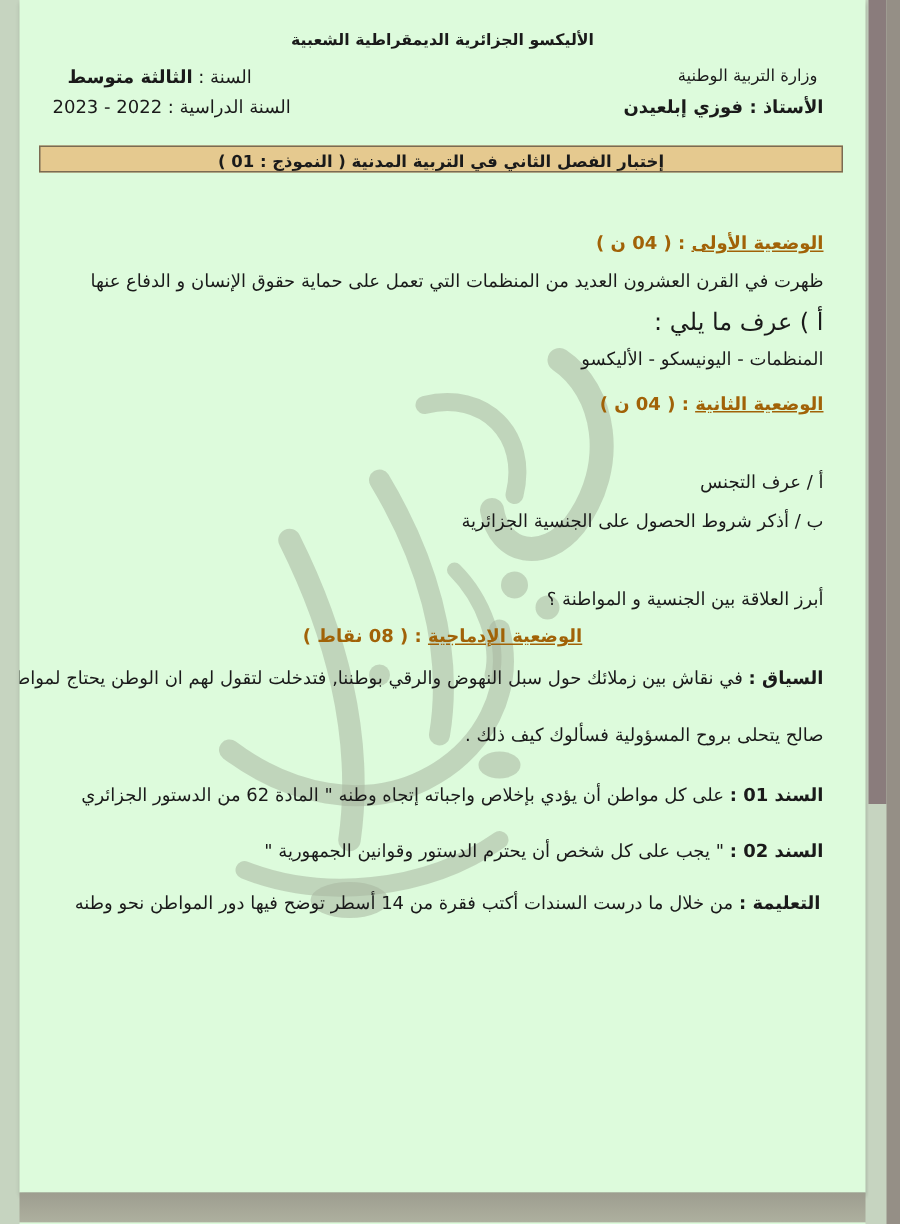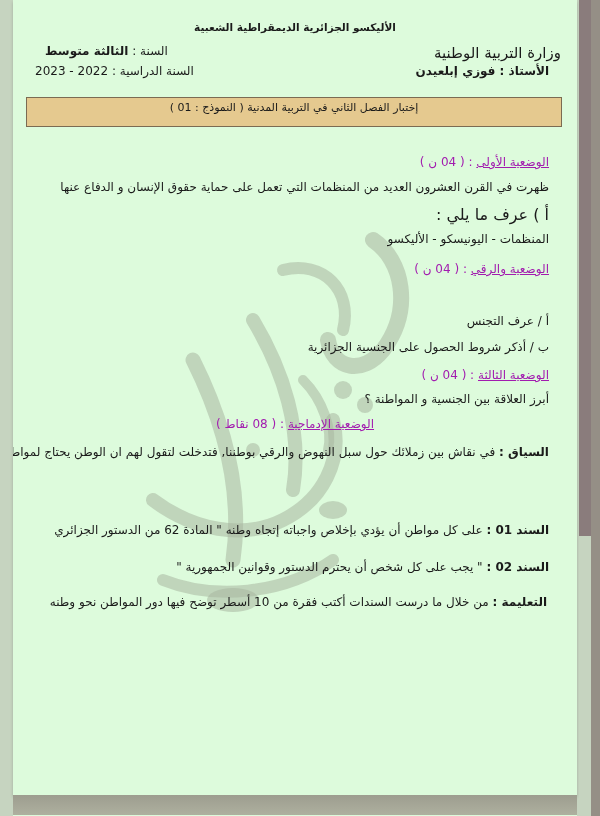--- a/index.html
+++ b/index.html
@@ -33,33 +33,33 @@
 
   .watermark {
     position:absolute; left:120px; top:200px; width:300px; height:420px;
     pointer-events:none;
   }
 
   .t { position:absolute; direction:rtl; white-space:nowrap; color:#1a1a1a; font-size:11.5px; }
   .b { font-weight:bold; }
 
   .republic { left:0; width:564px; top:21px; font-size:10.5px; font-weight:bold; text-align:center; }
-  .ministry { right:16px; top:44px; font-size:15px; }
+  .ministry { right:32px; top:44px; font-size:11px; }
   .teacher  { right:28px; top:64px; font-size:12px; font-weight:bold; }
   .level    { left:32px; top:44px; font-size:12px; direction:rtl; }
   .year     { left:22px; top:64px; font-size:12px; direction:rtl; }
 
   .title-box {
-    position:absolute; left:13px; top:97px; width:536px; height:30px;
+    position:absolute; left:13px; top:97px; width:536px; height:18px;
     background:#e5c98f; border:1px solid #7b6b52; box-sizing:border-box;
-    direction:rtl; text-align:center; font-size:11px; font-weight:normal; line-height:19px; color:#1a1a1a;
+    direction:rtl; text-align:center; font-size:11px; font-weight:bold; line-height:19px; color:#1a1a1a;
   }
   .part1 { left:0; width:564px; top:130px; font-size:12px; font-weight:bold; text-align:center; }
 
-  .heading { color:#a21caf; font-weight:normal; font-size:12px; }
+  .heading { color:#a16207; font-weight:bold; font-size:12px; }
   .heading .u { text-decoration:underline; }
 
   .sit1-h { right:28px; top:155px; }
   .sit1-p { right:28px; top:180px; font-size:12px; }
   .sit1-a { right:28px; top:205px; font-size:16px; }
   .sit1-l { right:28px; top:232px; font-size:12px; }
 
   .sit2-h { right:28px; top:262px; }
   .sit2-p { right:32px; top:287px; font-size:12px; }
   .sit2-a { right:28px; top:314px; font-size:12px; }
@@ -126,46 +126,44 @@
 
 
     <div class="t heading sit1-h">
       <span class="u">الوضعية الأولى</span><span> : ( 04 ن )</span>
     </div>
     <div class="t sit1-p">ظهرت في القرن العشرون العديد من المنظمات التي تعمل على حماية حقوق الإنسان و الدفاع عنها</div>
     <div class="t sit1-a">أ ) عرف ما يلي :</div>
     <div class="t sit1-l">المنظمات  -  اليونيسكو  -  الأليكسو</div>
 
     <div class="t heading sit2-h">
-      <span class="u">الوضعية والرقي</span><span> : ( 04 ن )</span>
+      <span class="u">الوضعية الثانية</span><span> : ( 04 ن )</span>
     </div>
     <div class="t sit2-a">أ / عرف التجنس</div>
     <div class="t sit2-b">ب / أذكر شروط الحصول على الجنسية الجزائرية</div>
 
-    <div class="t heading sit3-h">
-      <span class="u">الوضعية الثالثة</span><span> : ( 04 ن )</span>
-    </div>
     <div class="t sit3-p">أبرز العلاقة بين  الجنسية و المواطنة ؟</div>
 
     <div class="t heading integ-h">
       <span class="u">الوضعية الإدماجية</span><span> : ( 08 نقاط )</span>
     </div>
 
     <div class="t ctx1">
       <span class="lbl">السياق :</span><span> في نقاش بين زملائك حول سبل النهوض والرقي بوطننا, فتدخلت لتقول لهم ان الوطن يحتاج لمواطن</span>
     </div>
+    <div class="t ctx2">صالح يتحلى بروح المسؤولية فسألوك كيف ذلك .</div>
 
     <div class="t doc1">
       <span class="lbl">السند 01 :</span><span> على كل مواطن أن يؤدي بإخلاص واجباته إتجاه وطنه  " المادة 62 من الدستور الجزائري</span>
     </div>
     <div class="t doc2">
       <span class="lbl">السند 02 :</span><span> "  يجب على كل شخص أن يحترم الدستور وقوانين الجمهورية  "</span>
     </div>
     <div class="t instr">
-      <span class="lbl">التعليمة :</span><span> من خلال ما درست  السندات  أكتب فقرة من 10 أسطر توضح فيها دور المواطن نحو وطنه</span>
+      <span class="lbl">التعليمة :</span><span> من خلال ما درست  السندات  أكتب فقرة من 14 أسطر توضح فيها دور المواطن نحو وطنه</span>
     </div>
   </div>
 
   <div class="page-gap"></div>
   <div class="next-page"></div>
 
   <div class="scroll-track"></div>
   <div class="scroll-thumb"></div>
   <div class="far-right"></div>
 </div>

